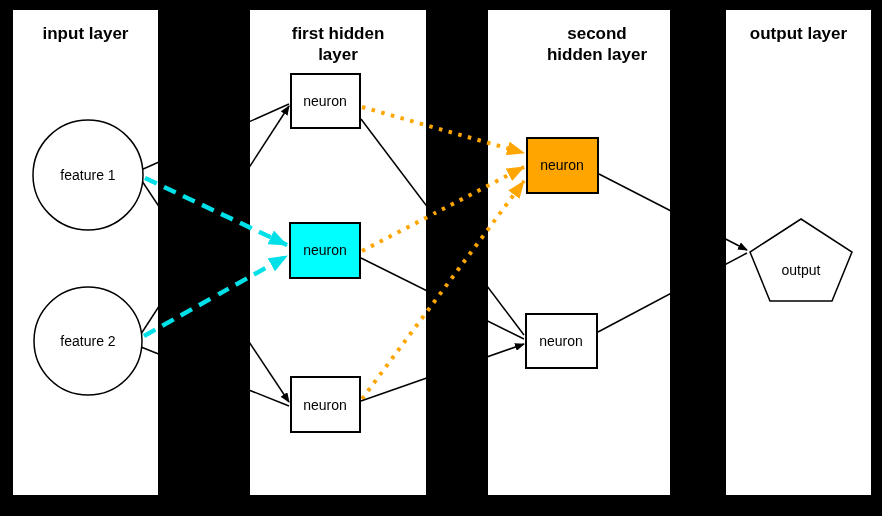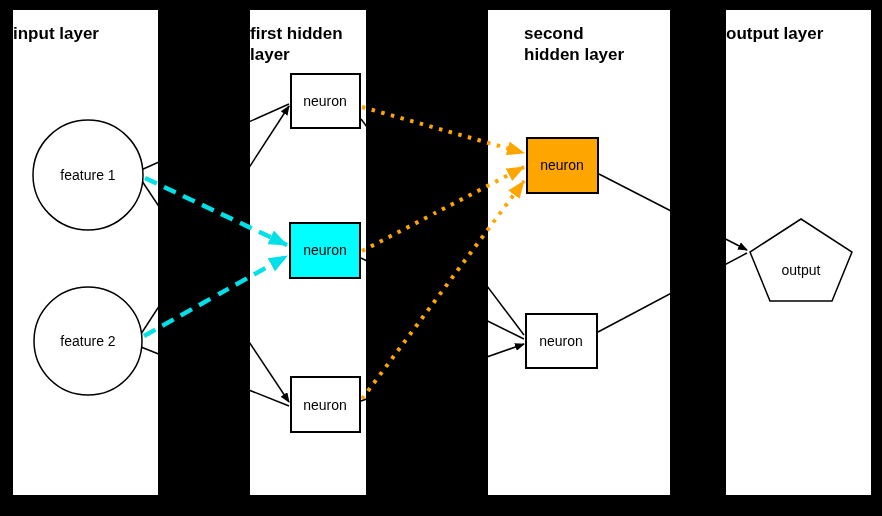--- a/index.html
+++ b/index.html
@@ -15,25 +15,26 @@
     overflow: hidden;
     font-family: "Liberation Sans", sans-serif;
   }
   .panel {
     position: absolute;
     top: 10px;
     height: 485px;
     background: #fff;
   }
   #panel-input   { left: 13px;  width: 145px; }
-  #panel-hidden1 { left: 250px; width: 116px; }
+  #panel-hidden1 { left: 250px; width: 176px; }
   #panel-hidden2 { left: 488px; width: 146px; padding-left: 36px; }
   #panel-output  { left: 726px; width: 145px; }
   .panel-title {
     padding-top: 13px;
+    text-align: center;
     font-size: 17px;
     font-weight: bold;
     line-height: 21px;
     color: #000;
     white-space: pre-line;
   }
   svg#diagram-canvas {
     position: absolute;
     left: 0;
     top: 0;

